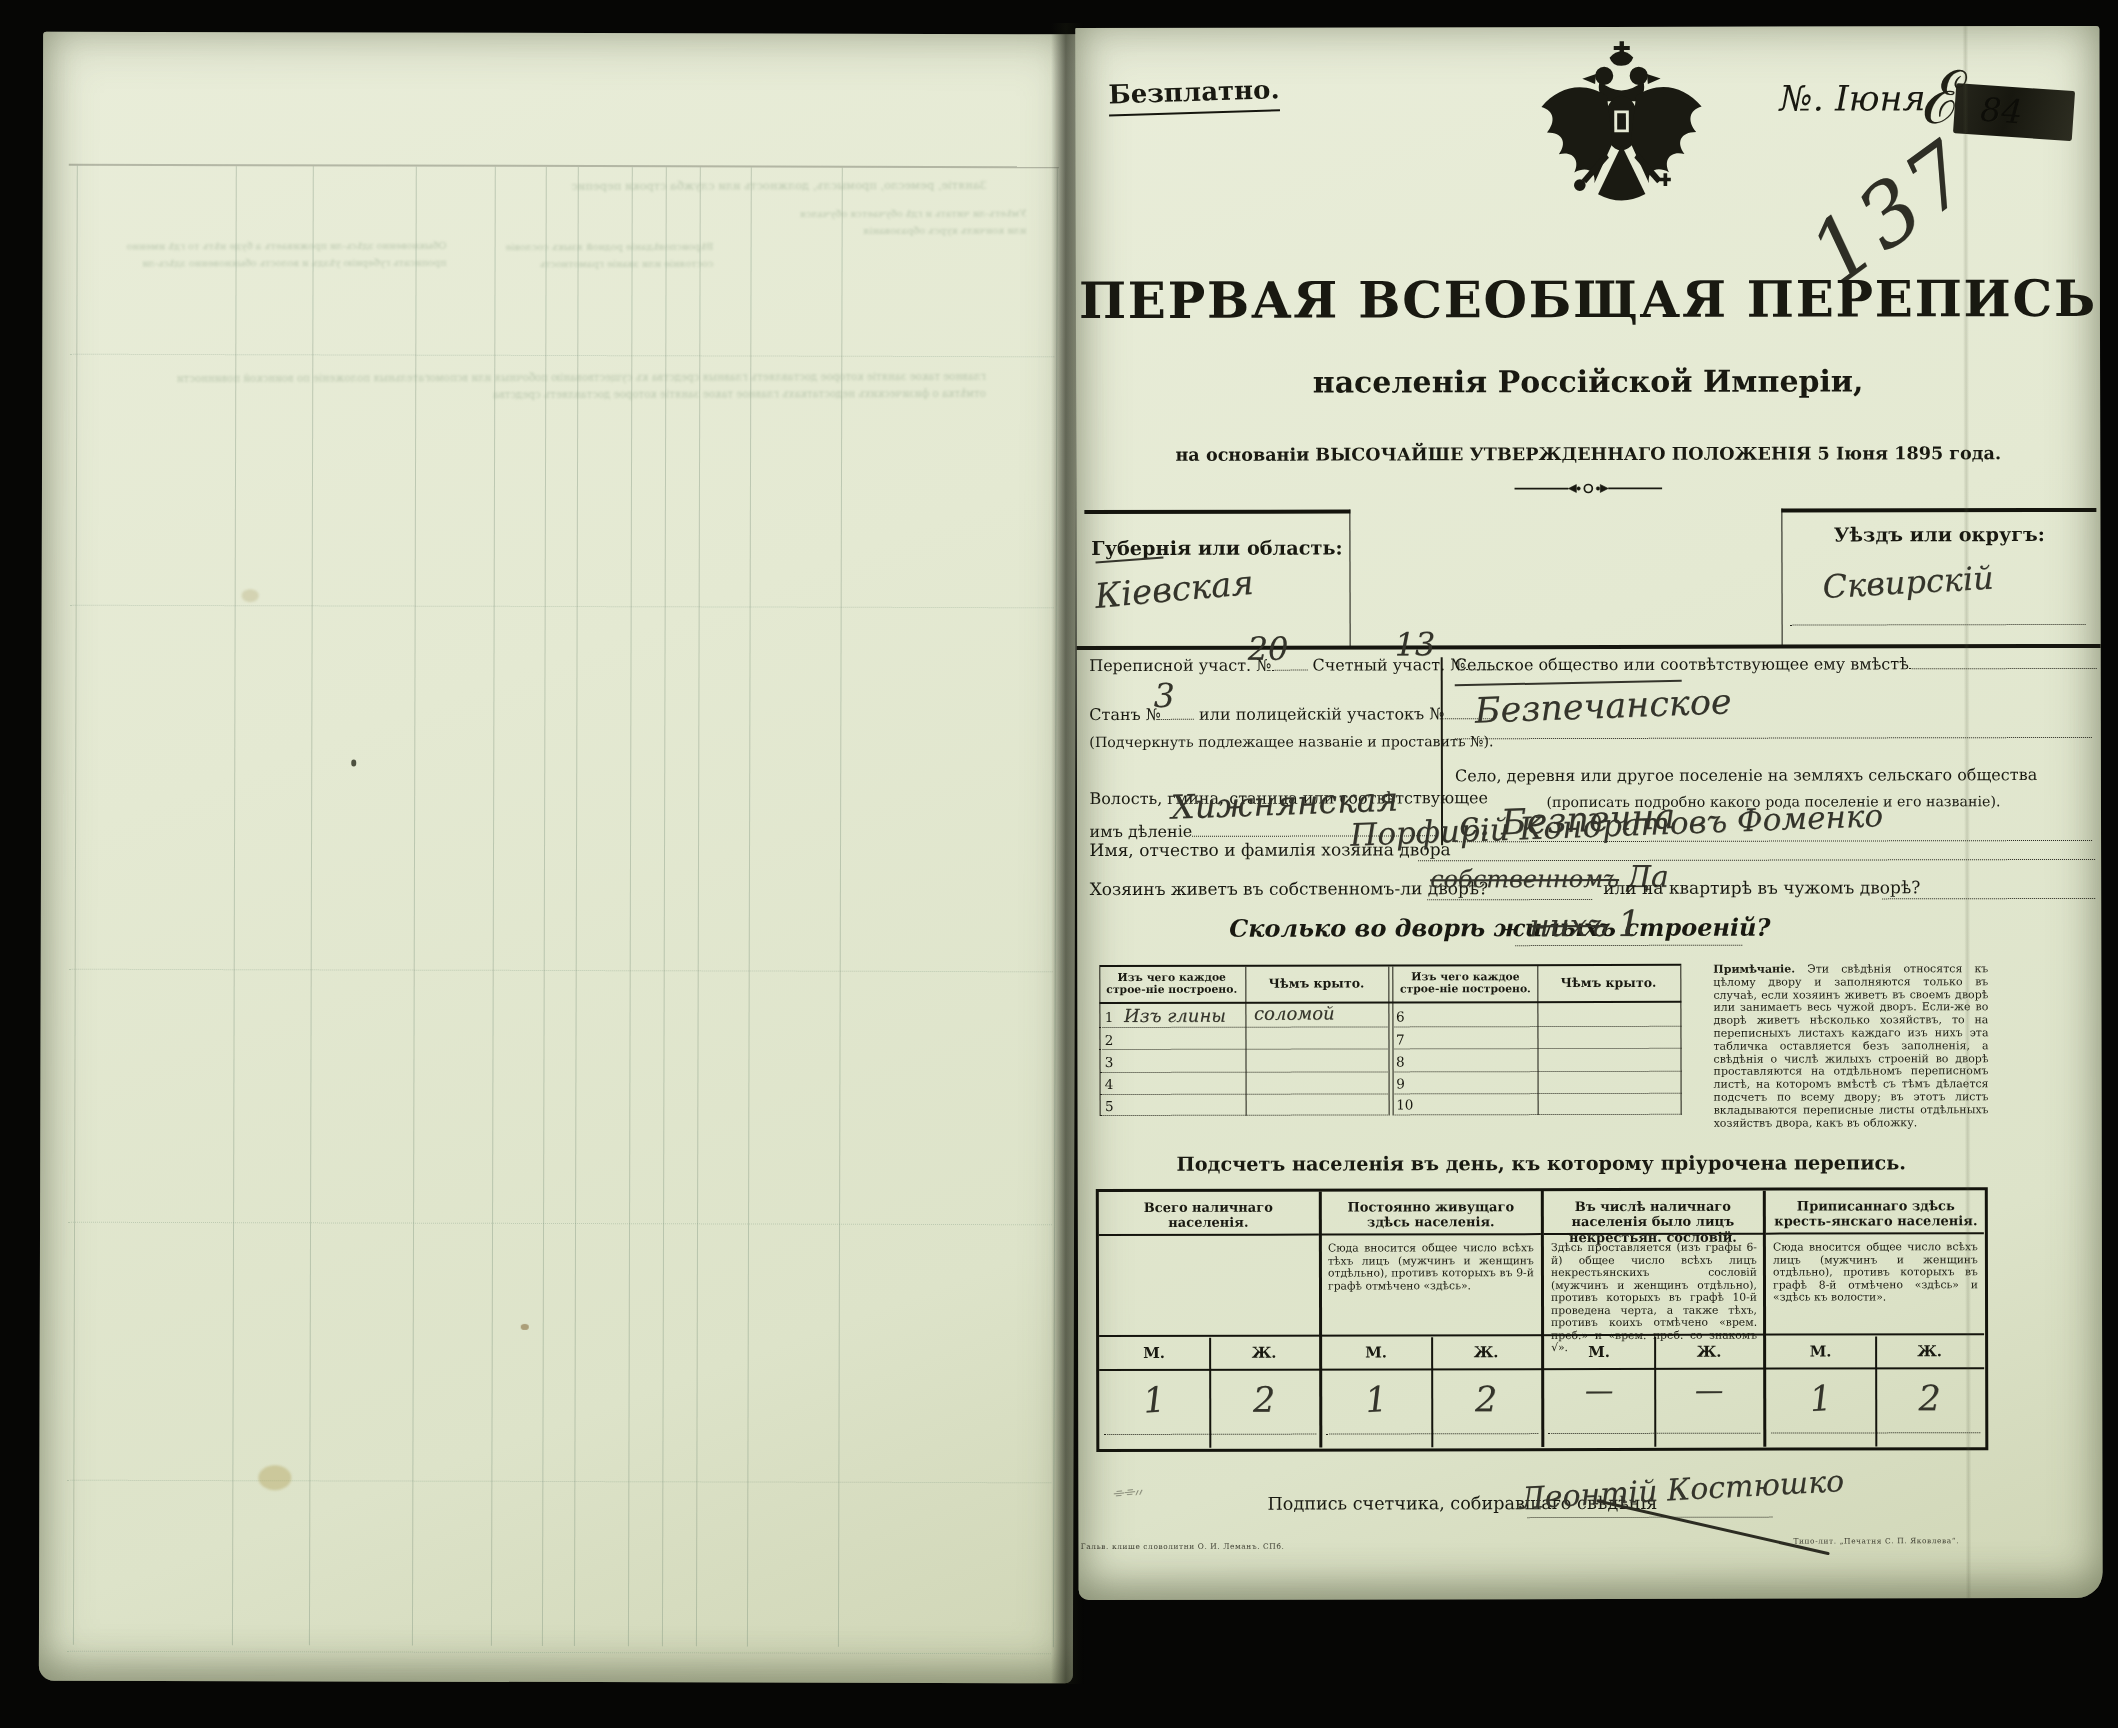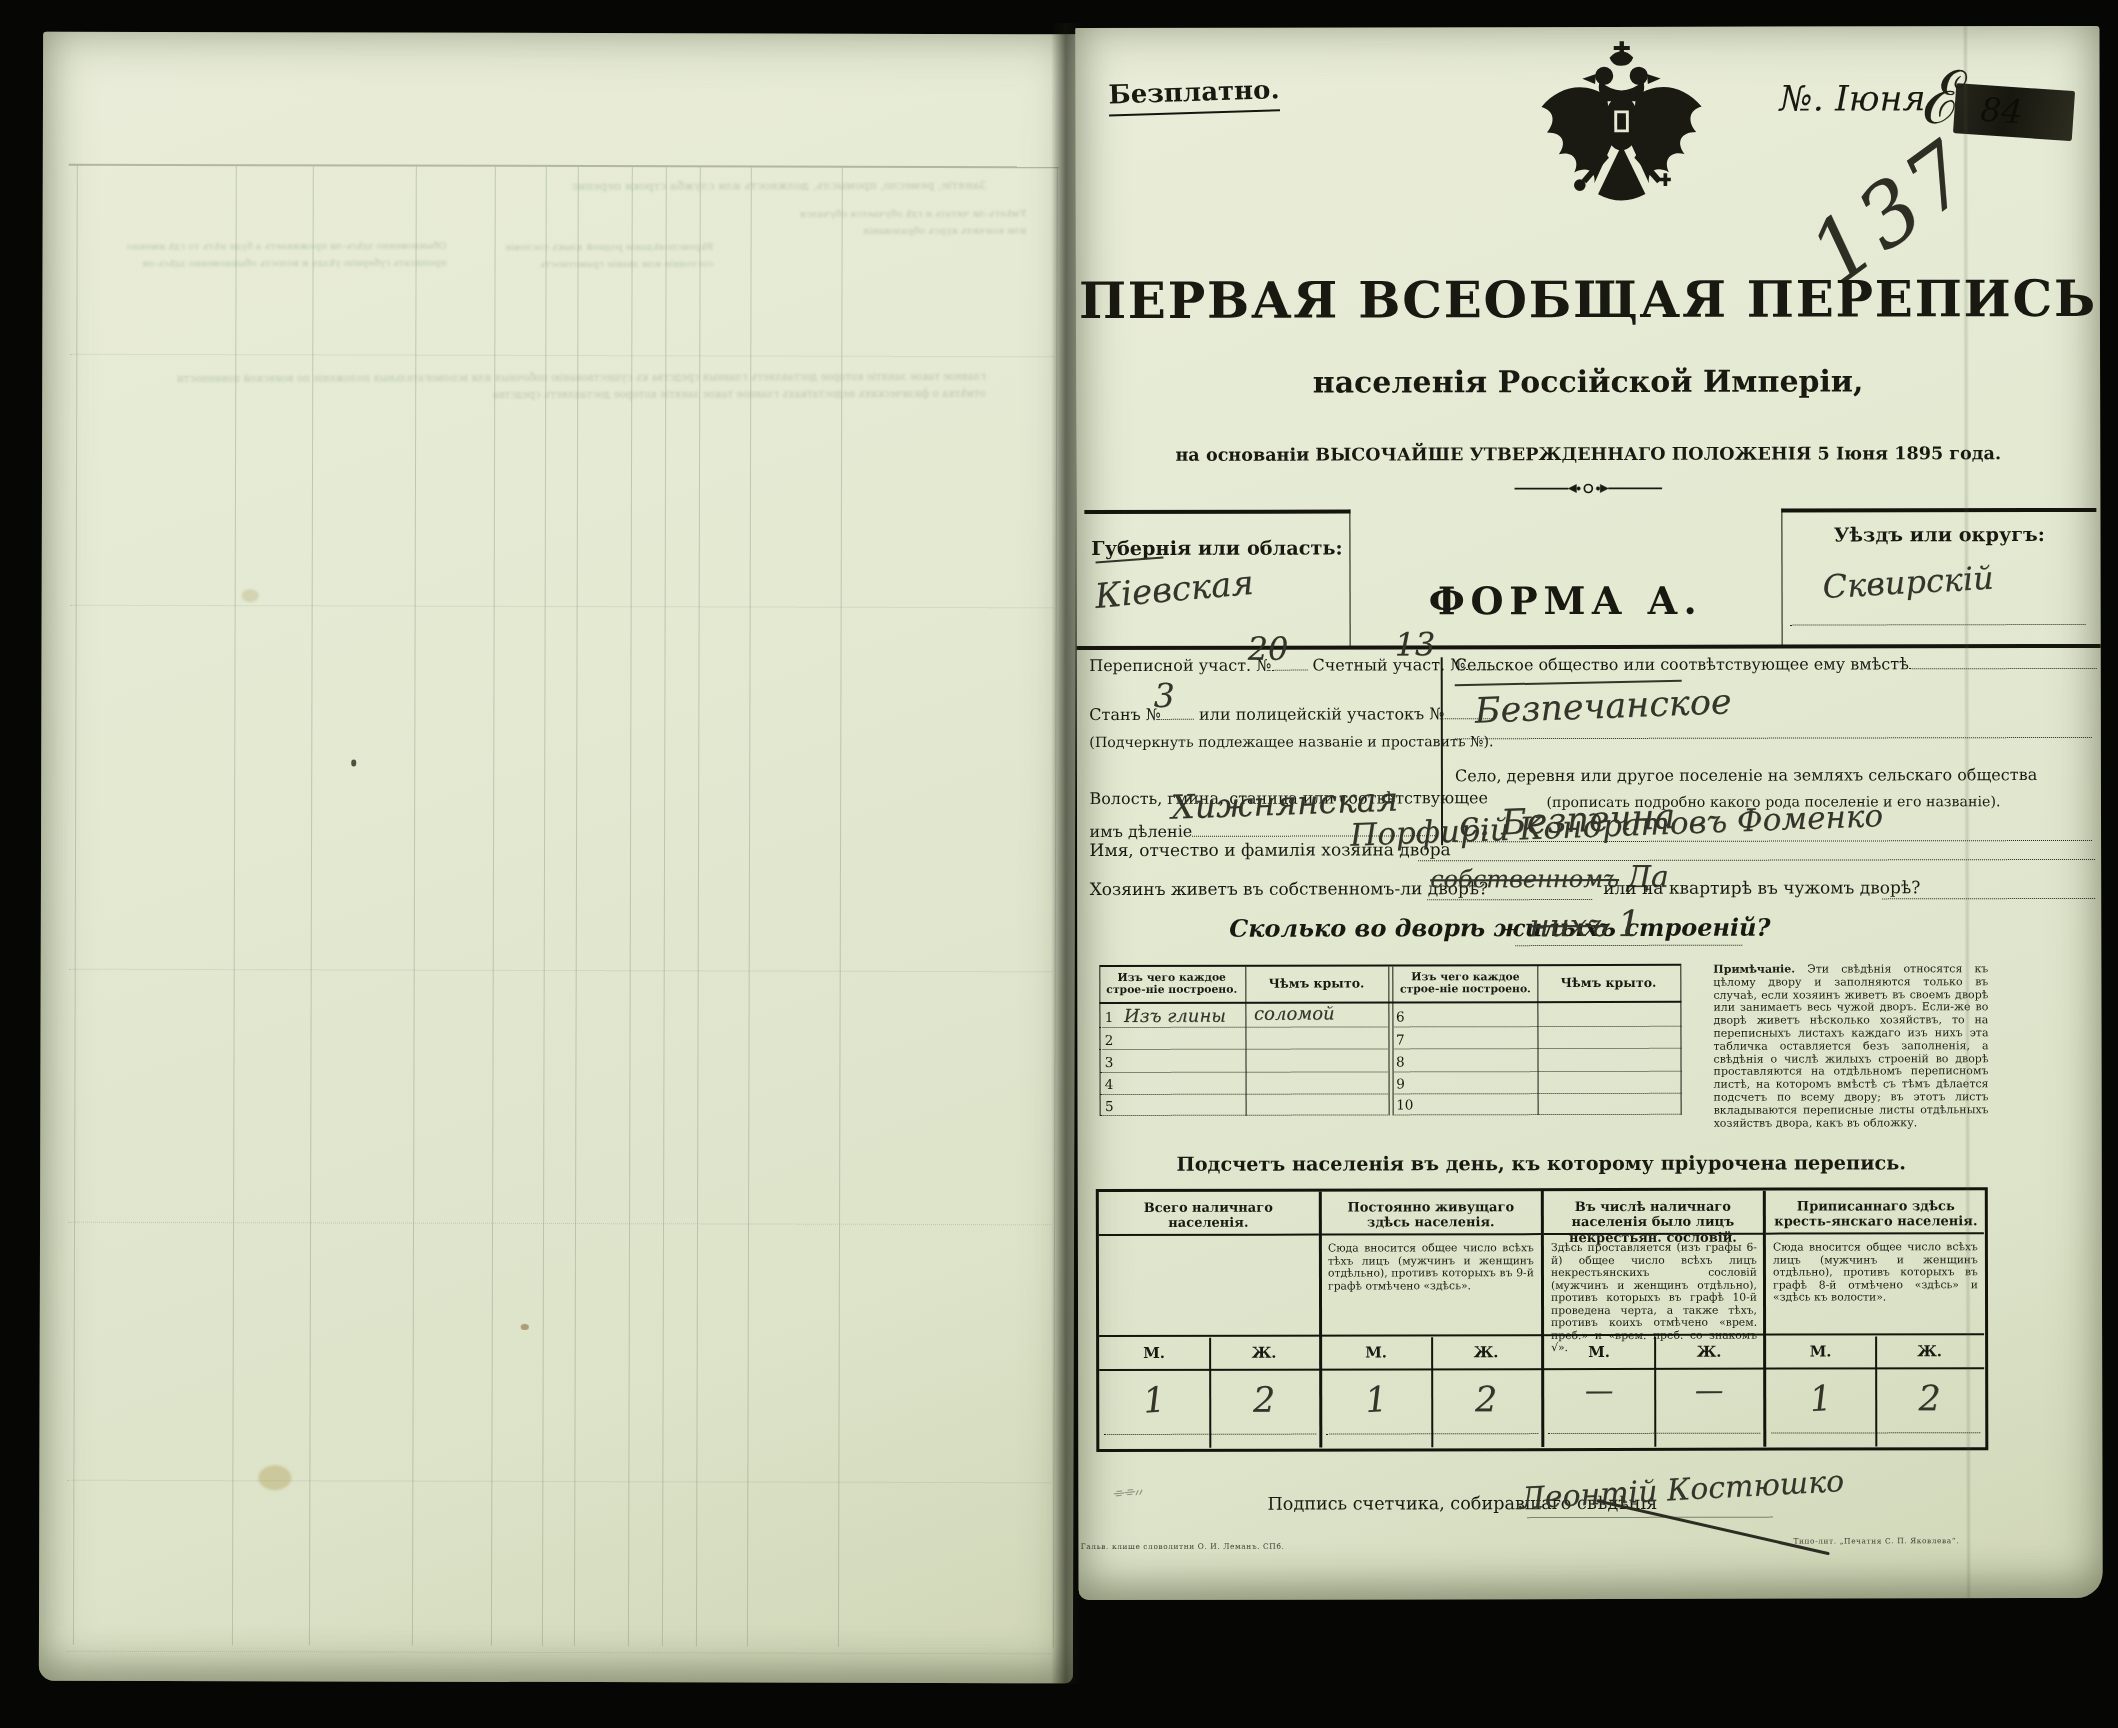--- a/index.html
+++ b/index.html
@@ -139,21 +139,20 @@
             <circle cx="147" cy="13" r="3"></circle>
         </g>
       </svg>
     </div>
 
     <div class="a" style="left:8px;top:482px;width:265px;height:135px;border-top:4px solid #14140d;border-right:1.7px solid #14140d;">
       <div class="pr b ctr" style="margin-top:23px;font-size:19.3px;">Губернія или область:</div>
       <div class="a soliderule" style="left:11.4px;top:45px;width:68px;height:1.7px;transform:rotate(-4deg);background:#34342b;"></div>
       <span class="hand a" style="left:10.2px;top:55px;font-size:34px;transform:rotate(-5deg);">Кіевская</span>
     </div>
-    <div class="a pr b ctr" style="left:273px;top:551px;width:432px;font-size:38px;letter-spacing:5.7px;">ФОРМА А.</div>
     <div class="a" style="left:705px;top:482px;width:314px;height:135px;border-top:4px solid #14140d;border-left:1.7px solid #14140d;">
       <div class="pr b ctr" style="margin-top:11.4px;font-size:19.3px;">Уѣздъ или округъ:</div>
       <span class="hand a" style="left:40px;top:51px;font-size:32px;transform:rotate(-3deg);">Сквирскій</span>
       <div class="a dots" style="left:6.8px;top:111px;width:296px;"></div>
     </div>
     <div class="a soliderule" style="left:0;top:618px;width:1024px;height:4px;"></div>
 
     <div class="a vline" style="left:364px;top:630px;height:188px;"></div>
 
     <div class="a pr" style="left:12.5px;top:628px;font-size:16px;white-space:nowrap;">

